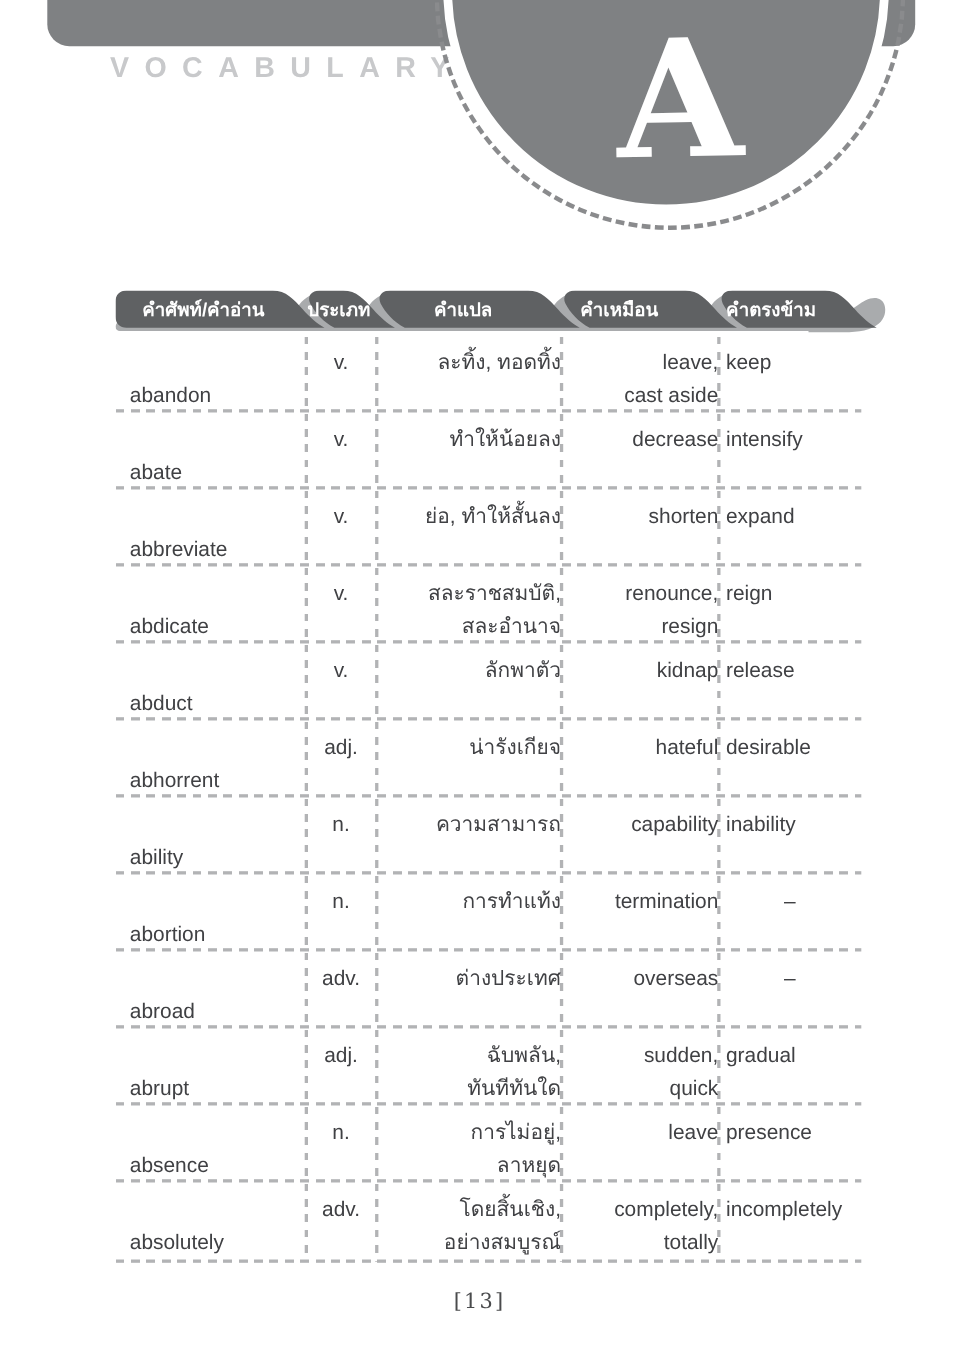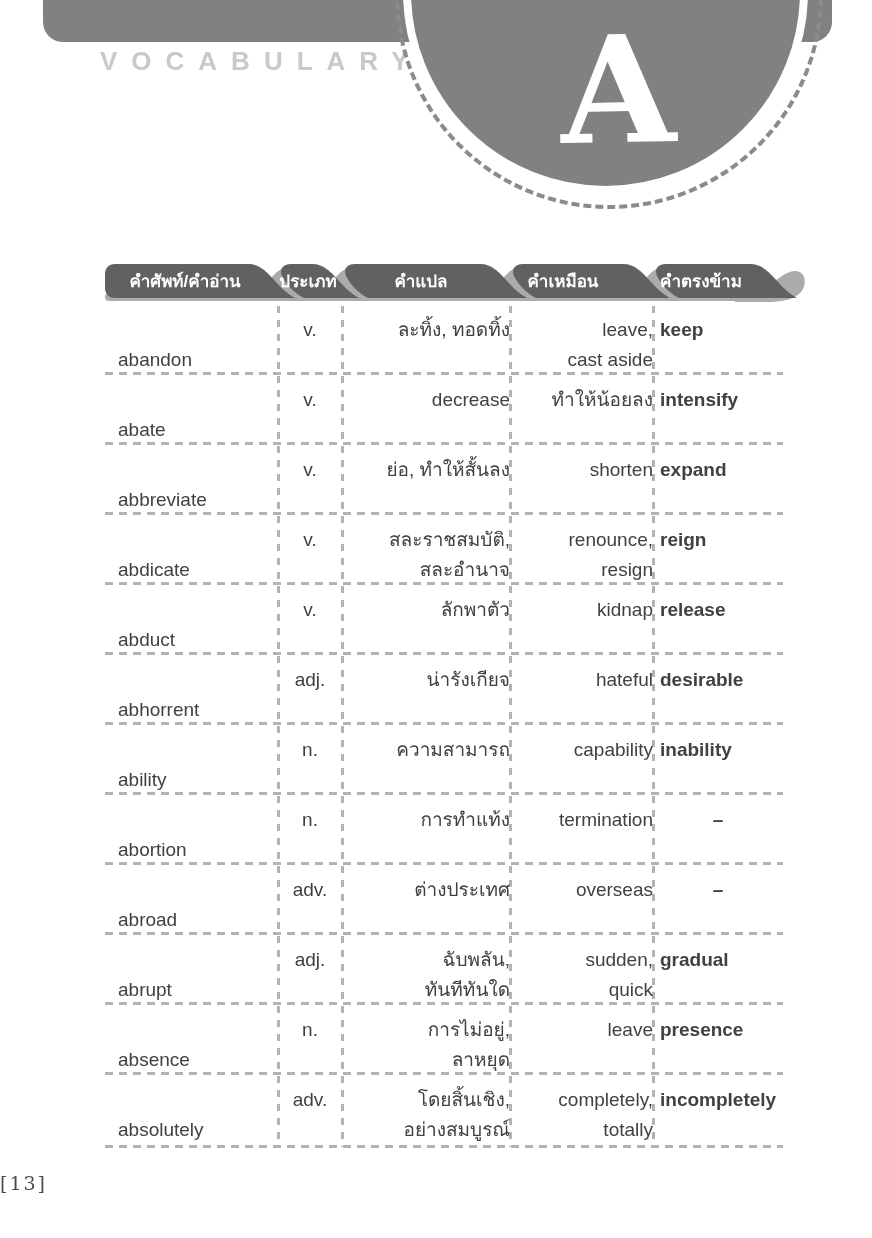--- a/index.html
+++ b/index.html
@@ -66,26 +66,26 @@
     background:repeating-linear-gradient(90deg,#b2b3b5 0 8px,transparent 8px 14px);
   }
   .cell{
     padding-top:11px;font-size:19px;line-height:30px;
     white-space:pre-line;overflow:hidden;
   }
   .c-word{padding-left:13px;}
   .c-type{text-align:center;padding-left:0;}
   .c-trans{padding-left:11px;text-align:right;}
   .c-syn{padding-left:9px;text-align:right;}
-  .c-ant{padding-left:7px;font-weight:bold;}
+  .c-ant{padding-left:7px;}
   .c-ant.center{text-align:center;padding-left:0;}
   
   .page-num{
     position:absolute;left:0;top:1172px;width:872px;
-    text-align:left;font-size:19px;letter-spacing:2px;
+    text-align:center;font-size:19px;letter-spacing:2px;
     color:#4a4b4d;font-family:"DejaVu Serif","Liberation Serif",serif;
   }
 </style>
 </head>
 <body>
 
 <div class="page">
 
   <div class="top-bar"></div>
   <div class="vocab-title">VOCABULARY</div>
@@ -133,22 +133,22 @@
 cast aside</div>
     <div class="cell c-ant">keep</div>
   </div>
 
   <div class="row">
     <div class="cell c-word">
       <div>abate</div>
       
     </div>
     <div class="cell c-type">v.</div>
+    <div class="cell c-trans">ทำให้น้อยลง</div>
     <div class="cell c-syn">decrease</div>
-    <div class="cell c-trans">ทำให้น้อยลง</div>
     <div class="cell c-ant">intensify</div>
   </div>
 
   <div class="row">
     <div class="cell c-word">
       <div>abbreviate</div>
       
     </div>
     <div class="cell c-type">v.</div>
     <div class="cell c-trans">ย่อ, ทำให้สั้นลง</div>

